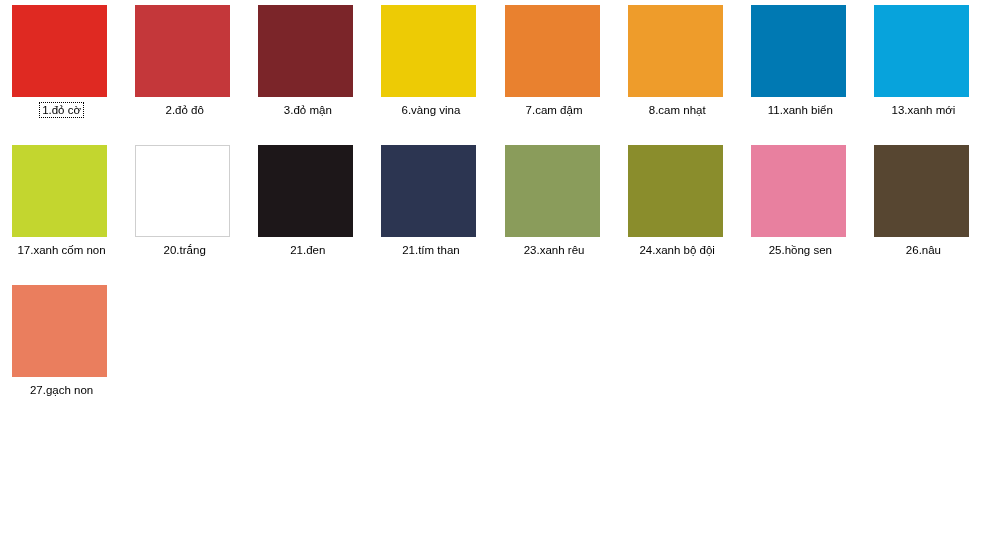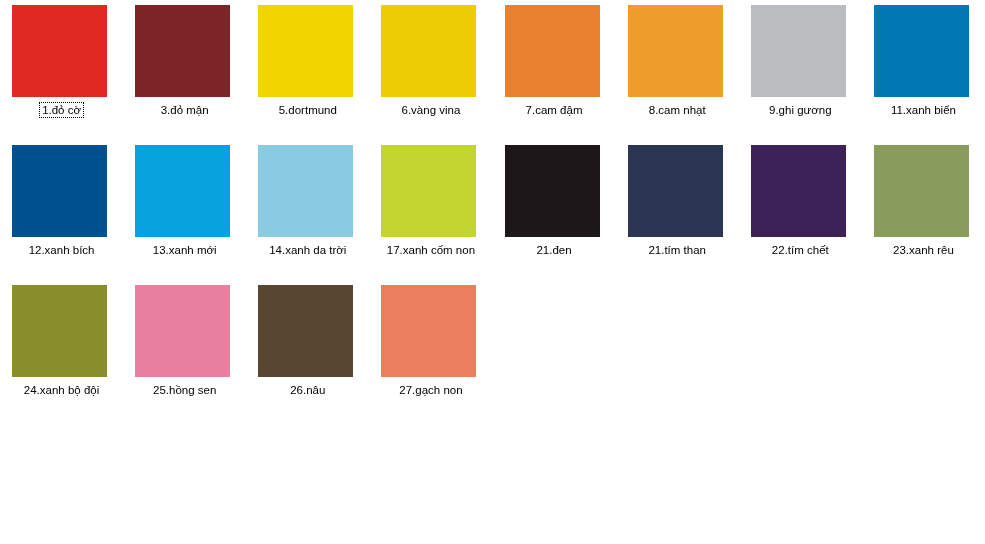--- a/index.html
+++ b/index.html
@@ -56,74 +56,62 @@
 </style>
 </head>
 <body>
 
 <div id="palette-grid">
     <div class="swatch-cell">
       <div class="swatch-chip" title="#DF2922" style="background-color: rgb(223, 41, 34);"></div>
       <div class="swatch-label focused"><span class="label-text">1.đỏ cờ</span></div>
     </div>
     <div class="swatch-cell">
+      <div class="swatch-chip" title="#C4373A" style="background-color: rgb(196, 55, 58);"></div>
+      <div class="swatch-label"><span class="label-text">2.đỏ đô</span></div>
+    </div>
+    <div class="swatch-cell">
       <div class="swatch-chip" title="#7B2529" style="background-color: rgb(123, 37, 41);"></div>
       <div class="swatch-label"><span class="label-text">3.đỏ mận</span></div>
-    </div>
-    <div class="swatch-cell">
-      <div class="swatch-chip" title="#F1D500" style="background-color: rgb(241, 213, 0);"></div>
-      <div class="swatch-label"><span class="label-text">5.dortmund</span></div>
     </div>
     <div class="swatch-cell">
       <div class="swatch-chip" title="#EDCB05" style="background-color: rgb(237, 203, 5);"></div>
       <div class="swatch-label"><span class="label-text">6.vàng vina</span></div>
     </div>
     <div class="swatch-cell">
       <div class="swatch-chip" title="#E9812F" style="background-color: rgb(233, 129, 47);"></div>
       <div class="swatch-label"><span class="label-text">7.cam đậm</span></div>
     </div>
     <div class="swatch-cell">
       <div class="swatch-chip" title="#EE9C2B" style="background-color: rgb(238, 156, 43);"></div>
       <div class="swatch-label"><span class="label-text">8.cam nhạt</span></div>
     </div>
     <div class="swatch-cell">
-      <div class="swatch-chip" title="#BBBCC0" style="background-color: rgb(187, 188, 192);"></div>
-      <div class="swatch-label"><span class="label-text">9.ghi gương</span></div>
-    </div>
-    <div class="swatch-cell">
       <div class="swatch-chip" title="#0079B3" style="background-color: rgb(0, 121, 179);"></div>
       <div class="swatch-label"><span class="label-text">11.xanh biển</span></div>
-    </div>
-    <div class="swatch-cell">
-      <div class="swatch-chip" title="#01508F" style="background-color: rgb(1, 80, 143);"></div>
-      <div class="swatch-label"><span class="label-text">12.xanh bích</span></div>
     </div>
     <div class="swatch-cell">
       <div class="swatch-chip" title="#07A3DC" style="background-color: rgb(7, 163, 220);"></div>
       <div class="swatch-label"><span class="label-text">13.xanh mới</span></div>
     </div>
     <div class="swatch-cell">
-      <div class="swatch-chip" title="#8BCBE2" style="background-color: rgb(139, 203, 226);"></div>
-      <div class="swatch-label"><span class="label-text">14.xanh da trời</span></div>
+      <div class="swatch-chip" title="#C3D62F" style="background-color: rgb(195, 214, 47);"></div>
+      <div class="swatch-label"><span class="label-text">17.xanh cốm non</span></div>
     </div>
     <div class="swatch-cell">
-      <div class="swatch-chip" title="#C3D62F" style="background-color: rgb(195, 214, 47);"></div>
-      <div class="swatch-label"><span class="label-text">17.xanh cốm non</span></div>
+      <div class="swatch-chip bordered" title="#FFFFFF" style="background-color: rgb(255, 255, 255);"></div>
+      <div class="swatch-label"><span class="label-text">20.trắng</span></div>
     </div>
     <div class="swatch-cell">
       <div class="swatch-chip" title="#1D1719" style="background-color: rgb(29, 23, 25);"></div>
       <div class="swatch-label"><span class="label-text">21.đen</span></div>
     </div>
     <div class="swatch-cell">
       <div class="swatch-chip" title="#2C3551" style="background-color: rgb(44, 53, 81);"></div>
       <div class="swatch-label"><span class="label-text">21.tím than</span></div>
-    </div>
-    <div class="swatch-cell">
-      <div class="swatch-chip" title="#3D2258" style="background-color: rgb(61, 34, 88);"></div>
-      <div class="swatch-label"><span class="label-text">22.tím chết</span></div>
     </div>
     <div class="swatch-cell">
       <div class="swatch-chip" title="#8A9C5B" style="background-color: rgb(138, 156, 91);"></div>
       <div class="swatch-label"><span class="label-text">23.xanh rêu</span></div>
     </div>
     <div class="swatch-cell">
       <div class="swatch-chip" title="#8A8D2C" style="background-color: rgb(138, 141, 44);"></div>
       <div class="swatch-label"><span class="label-text">24.xanh bộ đội</span></div>
     </div>
     <div class="swatch-cell">

